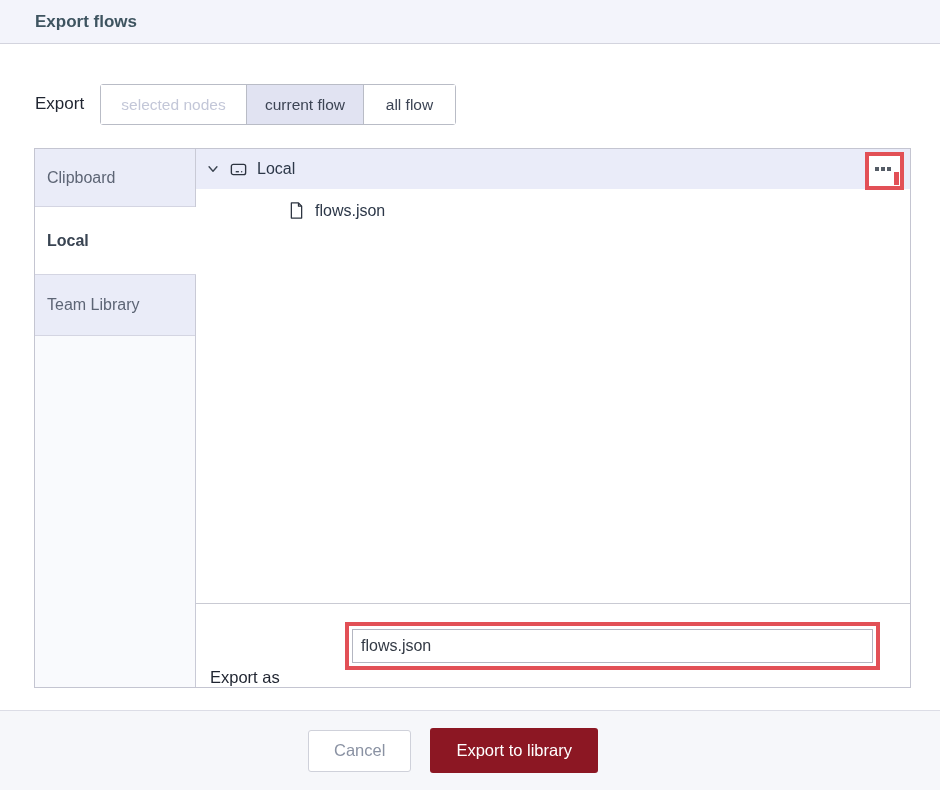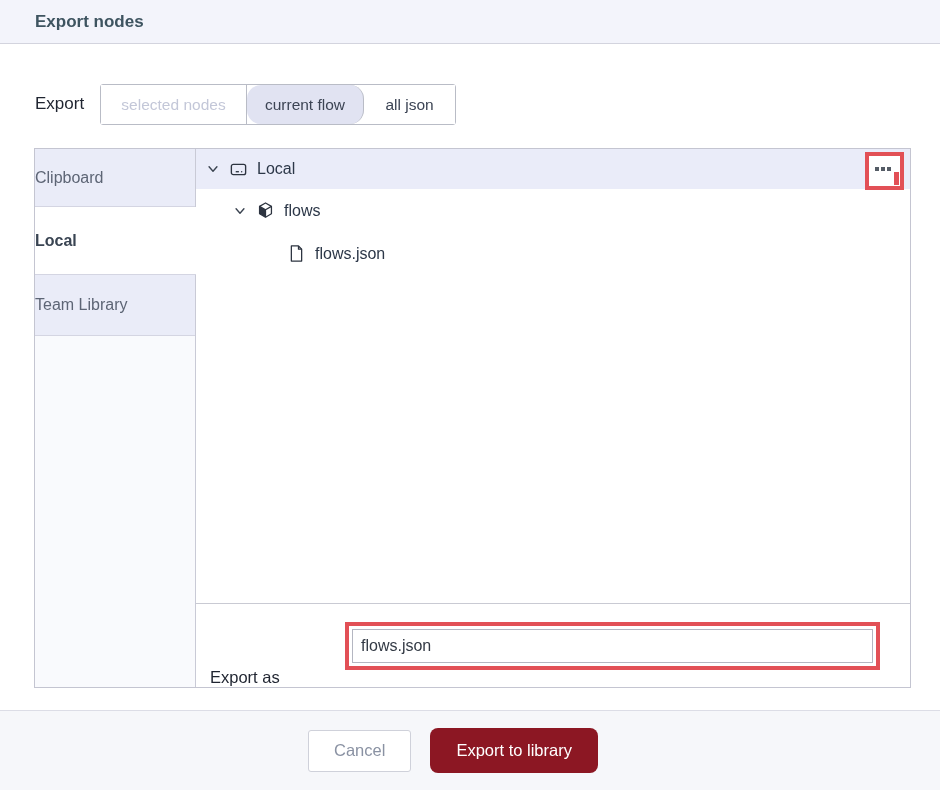--- a/index.html
+++ b/index.html
@@ -27,34 +27,34 @@
   }
   .scope-btn {
     height: 100%; display: flex; align-items: center; justify-content: center;
     font-size: 15.5px; color: #3c4454; background: #fff; border: none;
     border-right: 1px solid #b9bcc6; cursor: pointer; font-family: inherit;
   }
   .scope-btn:last-child { border-right: none; }
   .scope-btn.disabled { color: #c3c7d8; }
   .scope-btn.selected { background: var(--selected-toggle-bg); }
   .scope-btn.w1 { width: 146px; }
-  .scope-btn.w2 { width: 117px; border-radius: 14px; }
+  .scope-btn.w2 { width: 117px; }
   .scope-btn.w3 { width: 91px; }
 
   
   .lib-panel {
     position: absolute; left: 34px; top: 148px; width: 877px; height: 540px;
     border: 1px solid #c4c5d1; display: flex; background: #fff;
   }
   .lib-sidebar {
     width: 161px; background: #f9fafd; border-right: 1px solid #c9cad6;
     display: flex; flex-direction: column; position: relative;
   }
   .lib-tab {
-    display: flex; align-items: center; 
+    display: flex; align-items: center; padding-left: 12px;
     font-size: 16px; color: #5d6575; background: var(--tab-bg);
     border-bottom: 1px solid #d4d5e2; cursor: pointer;
   }
   .lib-tab.t1 { height: 58px; }
   .lib-tab.t2 { height: 68px; }
   .lib-tab.t3 { height: 61px; }
   .lib-tab.active {
     background: #fff; color: #394452; font-weight: bold;
     width: calc(100% + 1px); position: relative; z-index: 2;
   }
@@ -108,38 +108,38 @@
     background: var(--footer-bg); border-top: 1px solid #dcdde6;
     display: flex; align-items: center; justify-content: center;
     gap: 19px; padding-right: 34px;
   }
   .btn-cancel {
     height: 42px; padding: 0 25px; background: #fff; border: 1px solid #cfd1da;
     border-radius: 3px; color: #8a92a3; font-size: 16.5px; font-family: inherit; cursor: pointer;
   }
   .btn-primary {
     height: 45px; padding: 0 26px; background: var(--primary-button); border: none;
-    border-radius: 8px; color: #fff; font-size: 16.5px; font-family: inherit; cursor: pointer;
+    border-radius: 3px; color: #fff; font-size: 16.5px; font-family: inherit; cursor: pointer;
   }
 </style>
 </head>
 <body>
 
 <div class="dialog">
 
   <div class="dlg-header">
-    <span class="dlg-title">Export nodes</span>
+    <span class="dlg-title">Export flows</span>
   </div>
 
   <span class="scope-label">Export</span>
 
   <div class="scope-group">
     <button class="scope-btn w1 disabled">selected nodes</button>
     <button class="scope-btn w2 selected">current flow</button>
-    <button class="scope-btn w3">all json</button>
+    <button class="scope-btn w3">all flow</button>
   </div>
 
   <div class="lib-panel">
 
     <div class="lib-sidebar">
       <div class="lib-tab t1">
         <span>Clipboard</span>
       </div>
       <div class="lib-tab t2 active">
         <span>Local</span>
@@ -156,31 +156,20 @@
           <path d="M3.5 5.5l4.5 5 4.5-5" fill="none" stroke="currentColor" stroke-width="1.6" stroke-linecap="round" stroke-linejoin="round"></path>
         </svg>
         <svg class="tree-ico" viewBox="0 0 24 24">
           <rect x="3" y="5.5" width="18" height="13" rx="2.5" fill="none" stroke="currentColor" stroke-width="1.7"></rect>
           <line x1="8.5" y1="14.8" x2="12.5" y2="14.8" stroke="currentColor" stroke-width="1.7"></line>
           <circle cx="16" cy="14.8" r="0.9" fill="currentColor"></circle>
         </svg>
         <span class="label">Local</span>
       </div>
 
-      <div class="tree-row row-1">
-        <svg class="chev" viewBox="0 0 16 16">
-          <path d="M3.5 5.5l4.5 5 4.5-5" fill="none" stroke="currentColor" stroke-width="1.6" stroke-linecap="round" stroke-linejoin="round"></path>
-        </svg>
-        <svg class="tree-ico" viewBox="0 0 24 24">
-          <path d="M12 2.5l7.5 4.3v9.4L12 20.5l-7.5-4.3V6.8z" fill="none" stroke="currentColor" stroke-width="1.6" stroke-linejoin="round"></path>
-          <path d="M4.5 6.8L12 11.1l7.5-4.3M12 11.1v9.4" fill="none" stroke="currentColor" stroke-width="1.6" stroke-linejoin="round"></path>
-          <path d="M4.5 6.8L12 11.1v9.4l-7.5-4.3z" fill="currentColor"></path>
-        </svg>
-        <span class="label">flows</span>
-      </div>
 
       <div class="tree-row row-2">
         <svg class="tree-ico" viewBox="0 0 24 24">
           <path d="M5.5 2.5h9l4 4v15h-13z" fill="none" stroke="currentColor" stroke-width="1.6" stroke-linejoin="round"></path>
           <path d="M14.5 2.5v4h4" fill="none" stroke="currentColor" stroke-width="1.6" stroke-linejoin="round"></path>
         </svg>
         <span class="label">flows.json</span>
       </div>
 
       <div class="menu-annotation">

